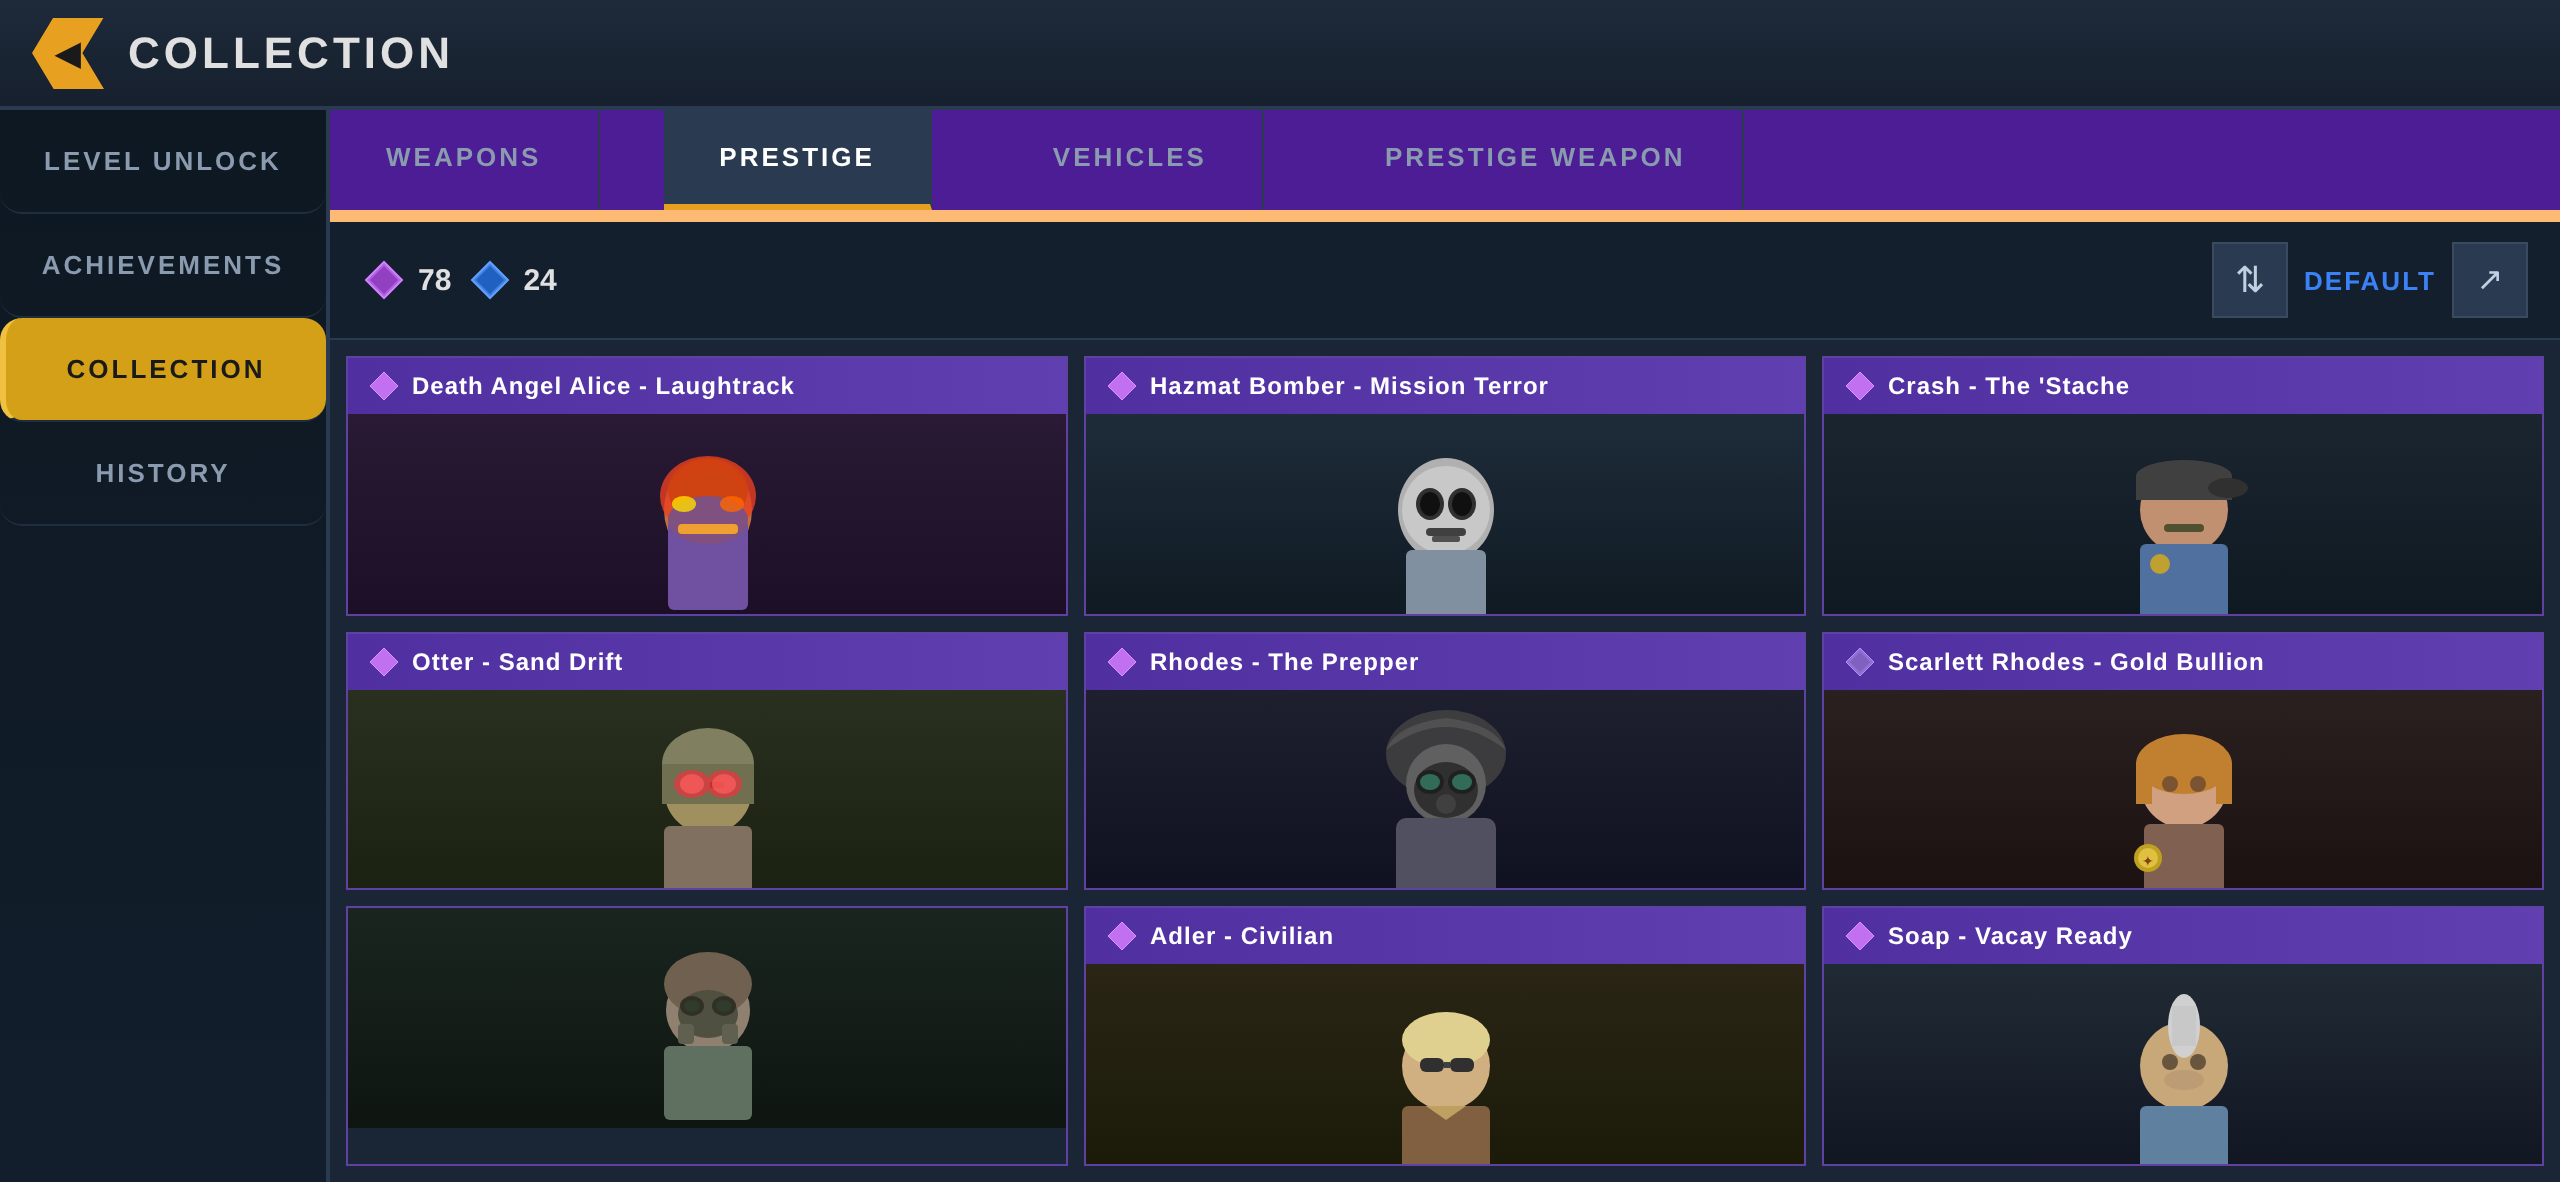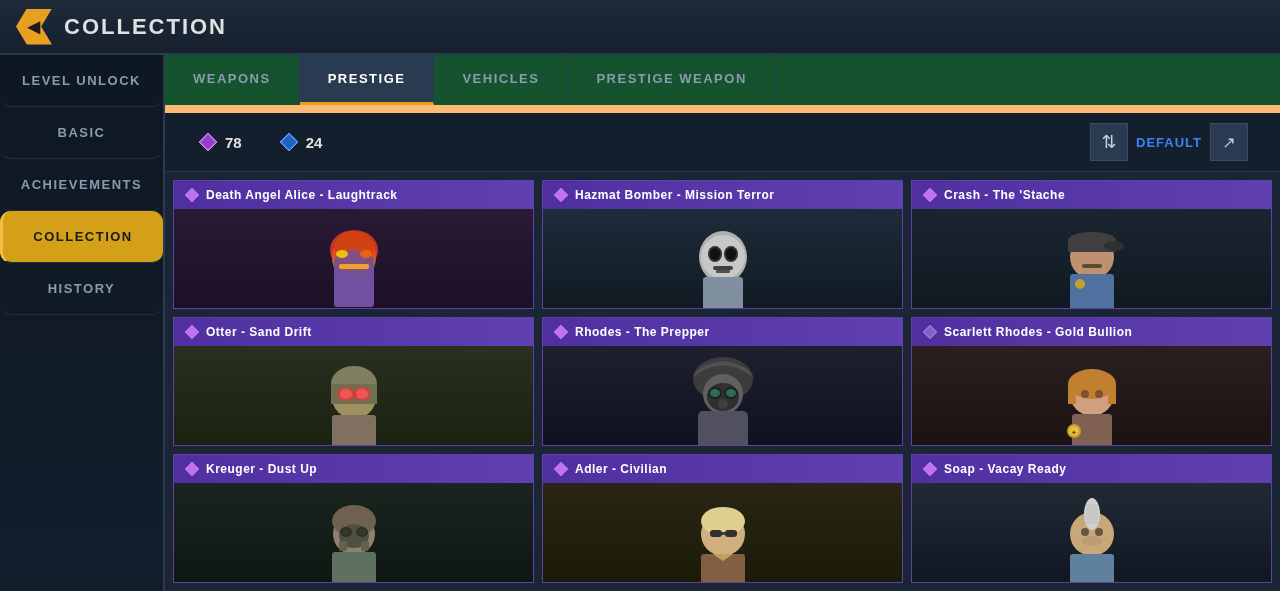--- a/index.html
+++ b/index.html
@@ -81,22 +81,23 @@
       flex: 1;
       display: flex;
       flex-direction: column;
       background: #1a2535;
       overflow: hidden;
     }
 
     
     .tabs-bar {
       display: flex;
-      background: #14532d;
-      border-bottom: 8px solid #fdba74;
+      background: #4c1d95;
+      border-bottom: 6px solid #fdba74;
+      gap: 32px;
     }
     .tab {
       padding: 16px 28px;
       font-size: 13px;
       font-weight: 700;
       letter-spacing: 1.5px;
       color: #8a9bb0;
       cursor: pointer;
       border-right: 1px solid #2a3a50;
       transition: background 0.2s;
@@ -104,24 +105,24 @@
     .tab.active {
       background: #2a3a50;
       color: #fff;
       border-bottom: 3px solid #e8a020;
     }
 
     
     .currency-bar {
       display: flex;
       align-items: center;
-      padding: 10px 32px;
+      padding: 10px 16px;
       background: #141f2e;
       border-bottom: 1px solid #2a3a50;
-      gap: 36px;
+      gap: 8px;
     }
     .currency-item {
       display: flex;
       align-items: center;
       gap: 6px;
       font-size: 15px;
       font-weight: 700;
       color: #e0e0e0;
     }
     .currency-bar-right {
@@ -237,21 +238,20 @@
   <div class="back-btn">
     <span class="back-arrow">◀</span>
   </div>
   <span class="header-title">COLLECTION</span>
 </div>
 
 <div class="main-layout">
 
   <div class="sidebar">
     <div class="sidebar-item">LEVEL UNLOCK</div>
-    <div class="sidebar-item">BASIC</div>
     <div class="sidebar-item">ACHIEVEMENTS</div>
     <div class="sidebar-item active">COLLECTION</div>
     <div class="sidebar-item">HISTORY</div>
   </div>
 
   <div class="content">
 
     <div class="tabs-bar">
       <div class="tab">WEAPONS</div>
       <div class="tab active">PRESTIGE</div>
@@ -439,26 +439,20 @@
             <rect x="50" y="65" width="40" height="38" rx="3" fill="#806050"></rect>
 
             <circle cx="52" cy="82" r="7" fill="#c0a020"></circle>
             <circle cx="52" cy="82" r="5" fill="#e0c040"></circle>
             <text x="49" y="86" font-size="7" fill="#804010">✦</text>
           </svg>
         </div>
       </div>
 
       <div class="soldier-card card-kreuger">
-        <div class="soldier-card-header">
-          <svg width="16" height="16" viewBox="0 0 16 16">
-            <polygon points="8,1 15,8 8,15 1,8" fill="#c070f0" stroke="#e090ff" stroke-width="0.5"></polygon>
-          </svg>
-          <span class="soldier-name">Kreuger - Dust Up</span>
-        </div>
         <div class="soldier-image-area">
           <svg width="140" height="105" viewBox="0 0 140 105">
 
             <circle cx="70" cy="48" r="21" fill="#908070"></circle>
 
             <ellipse cx="70" cy="35" rx="22" ry="16" fill="#706050"></ellipse>
 
             <ellipse cx="70" cy="50" rx="15" ry="12" fill="#505040"></ellipse>
             <ellipse cx="62" cy="46" rx="6" ry="5" fill="#303025"></ellipse>
             <ellipse cx="78" cy="46" rx="6" ry="5" fill="#303025"></ellipse>

